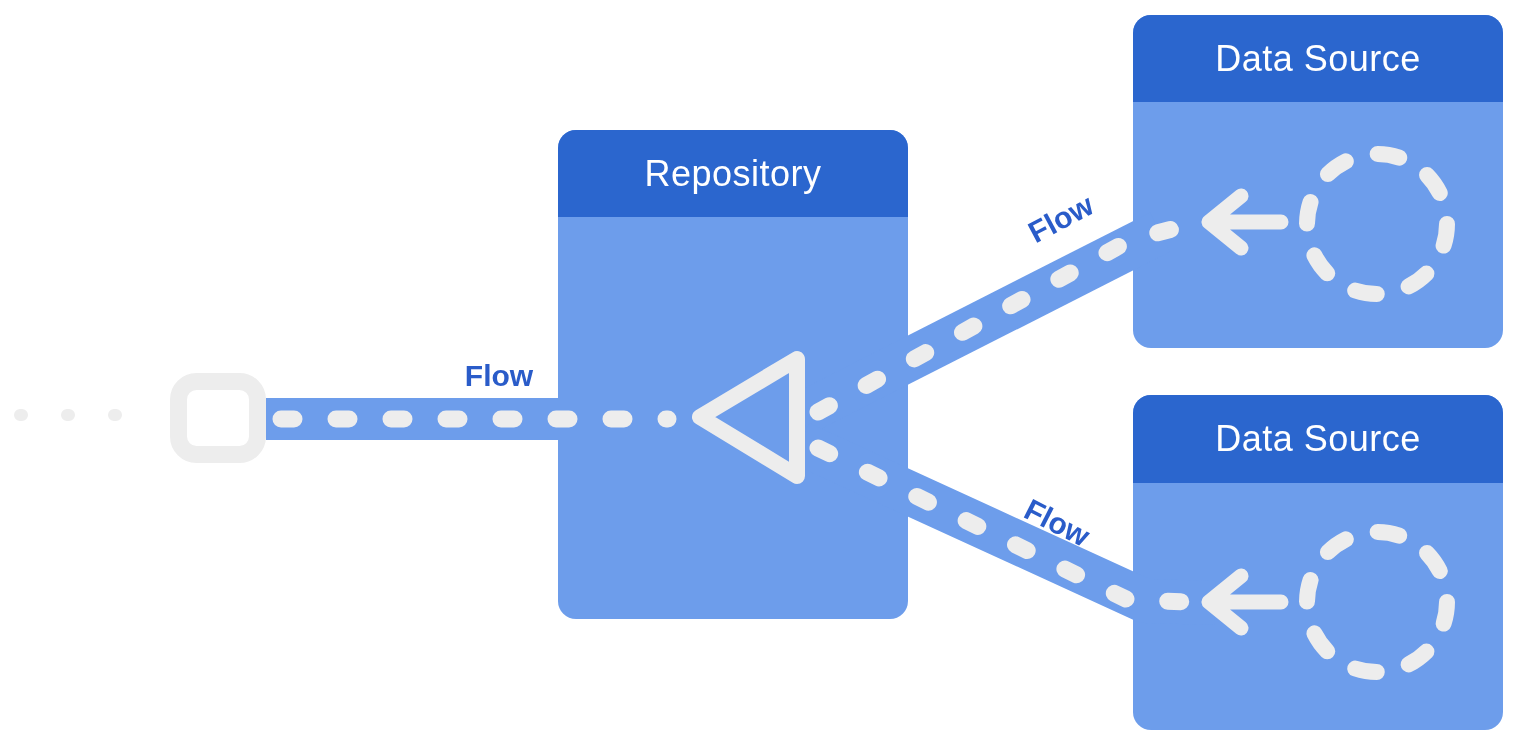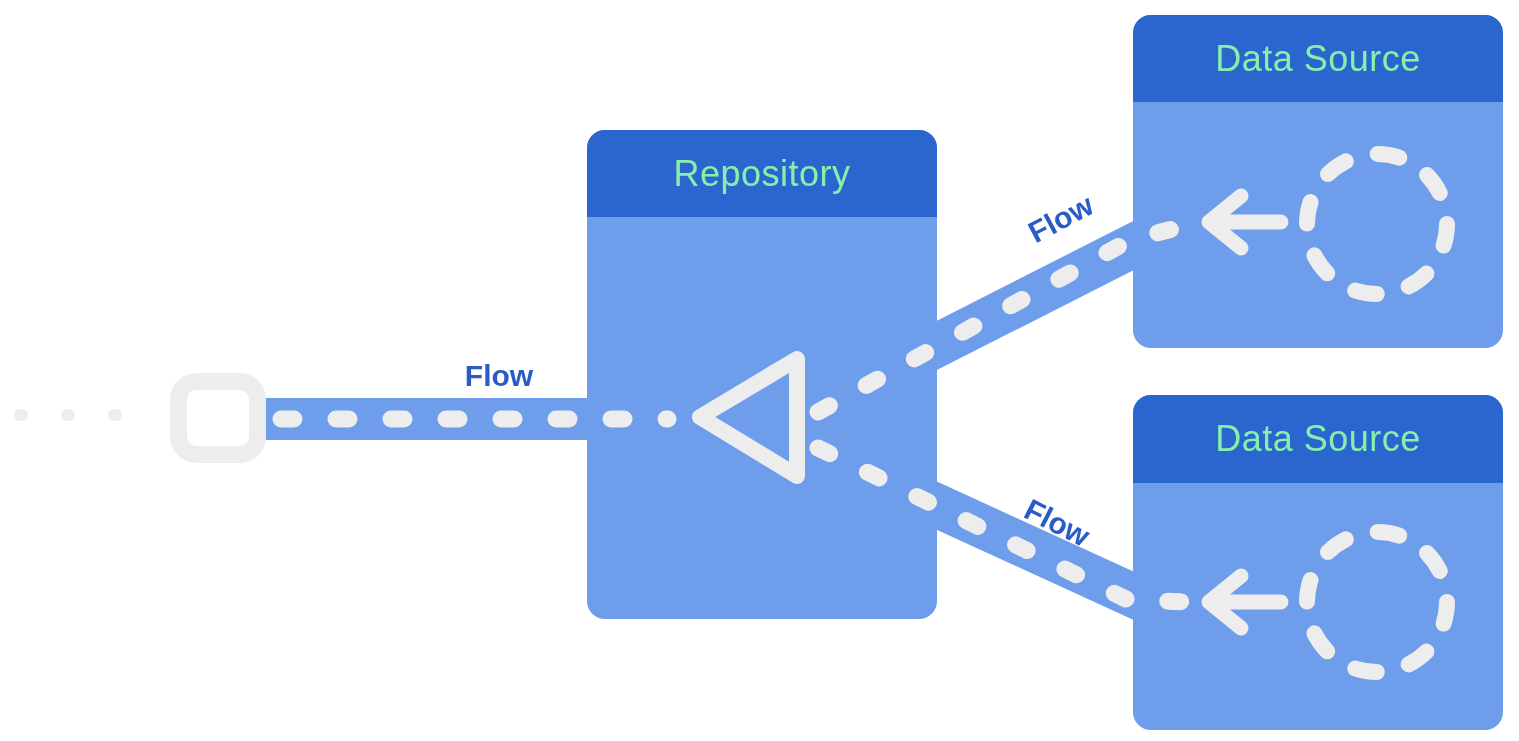--- a/index.html
+++ b/index.html
@@ -14,32 +14,32 @@
     position:absolute;
     border-radius:18px;
     overflow:hidden;
     z-index:1;
   }
   .node .hdr{
     width:100%;
     display:flex;align-items:center;justify-content:center;
   }
   .node .hdr span{
-    color:#86efac;
+    color:#ffffff;
     font-size:36px;
     font-weight:400;
     letter-spacing:0.5px;
     white-space:nowrap;
   }
   .node .body{width:100%;}
 
   #unit{left:10px;top:130px;width:415px;height:489px;background:var(--green_body);}
   #unit .hdr{height:87px;background:var(--green_header);}
 
-  #repo{left:587px;top:130px;width:350px;height:489px;background:var(--blue_body);}
+  #repo{left:558px;top:130px;width:350px;height:489px;background:var(--blue_body);}
   #repo .hdr{height:87px;background:var(--blue_header);}
 
   #ds-top{left:1133px;top:15px;width:370px;height:333px;background:var(--blue_body);}
   #ds-top .hdr{height:87px;background:var(--blue_header);}
 
   #ds-bottom{left:1133px;top:395px;width:370px;height:335px;background:var(--blue_body);}
   #ds-bottom .hdr{height:88px;background:var(--blue_header);}
 
   svg.connectors{
     position:absolute;left:0;top:0;z-index:2;

